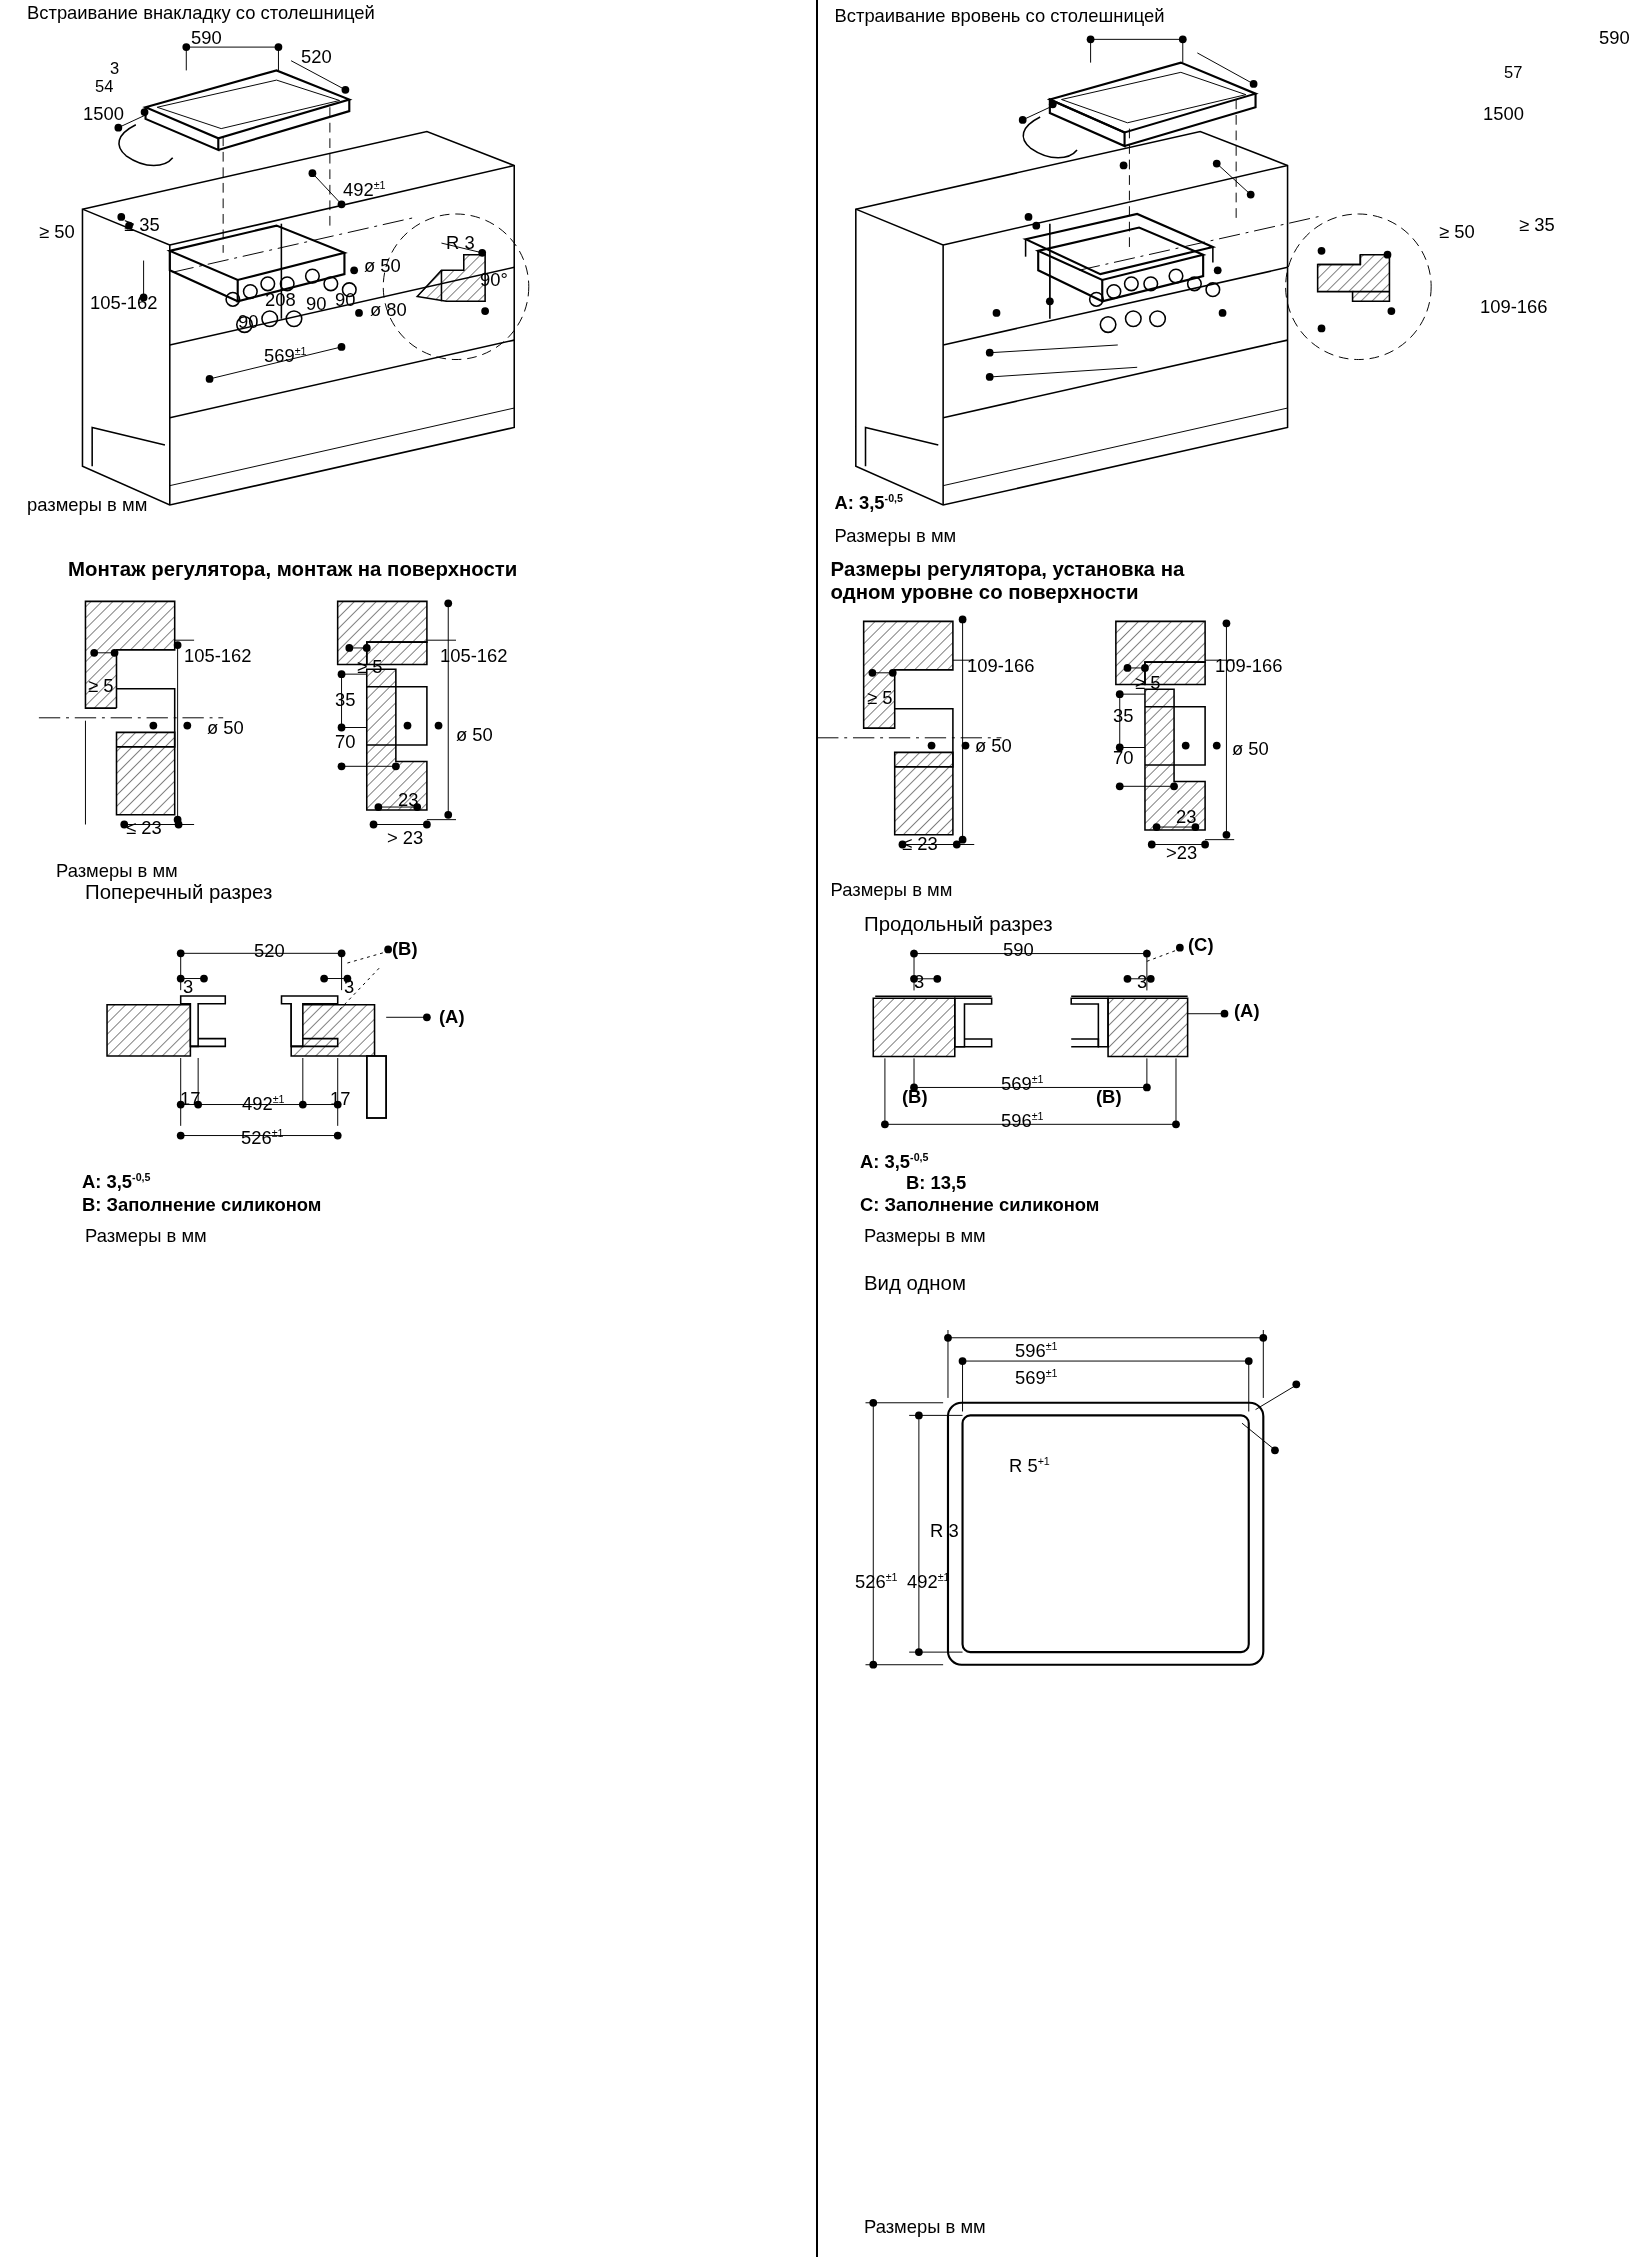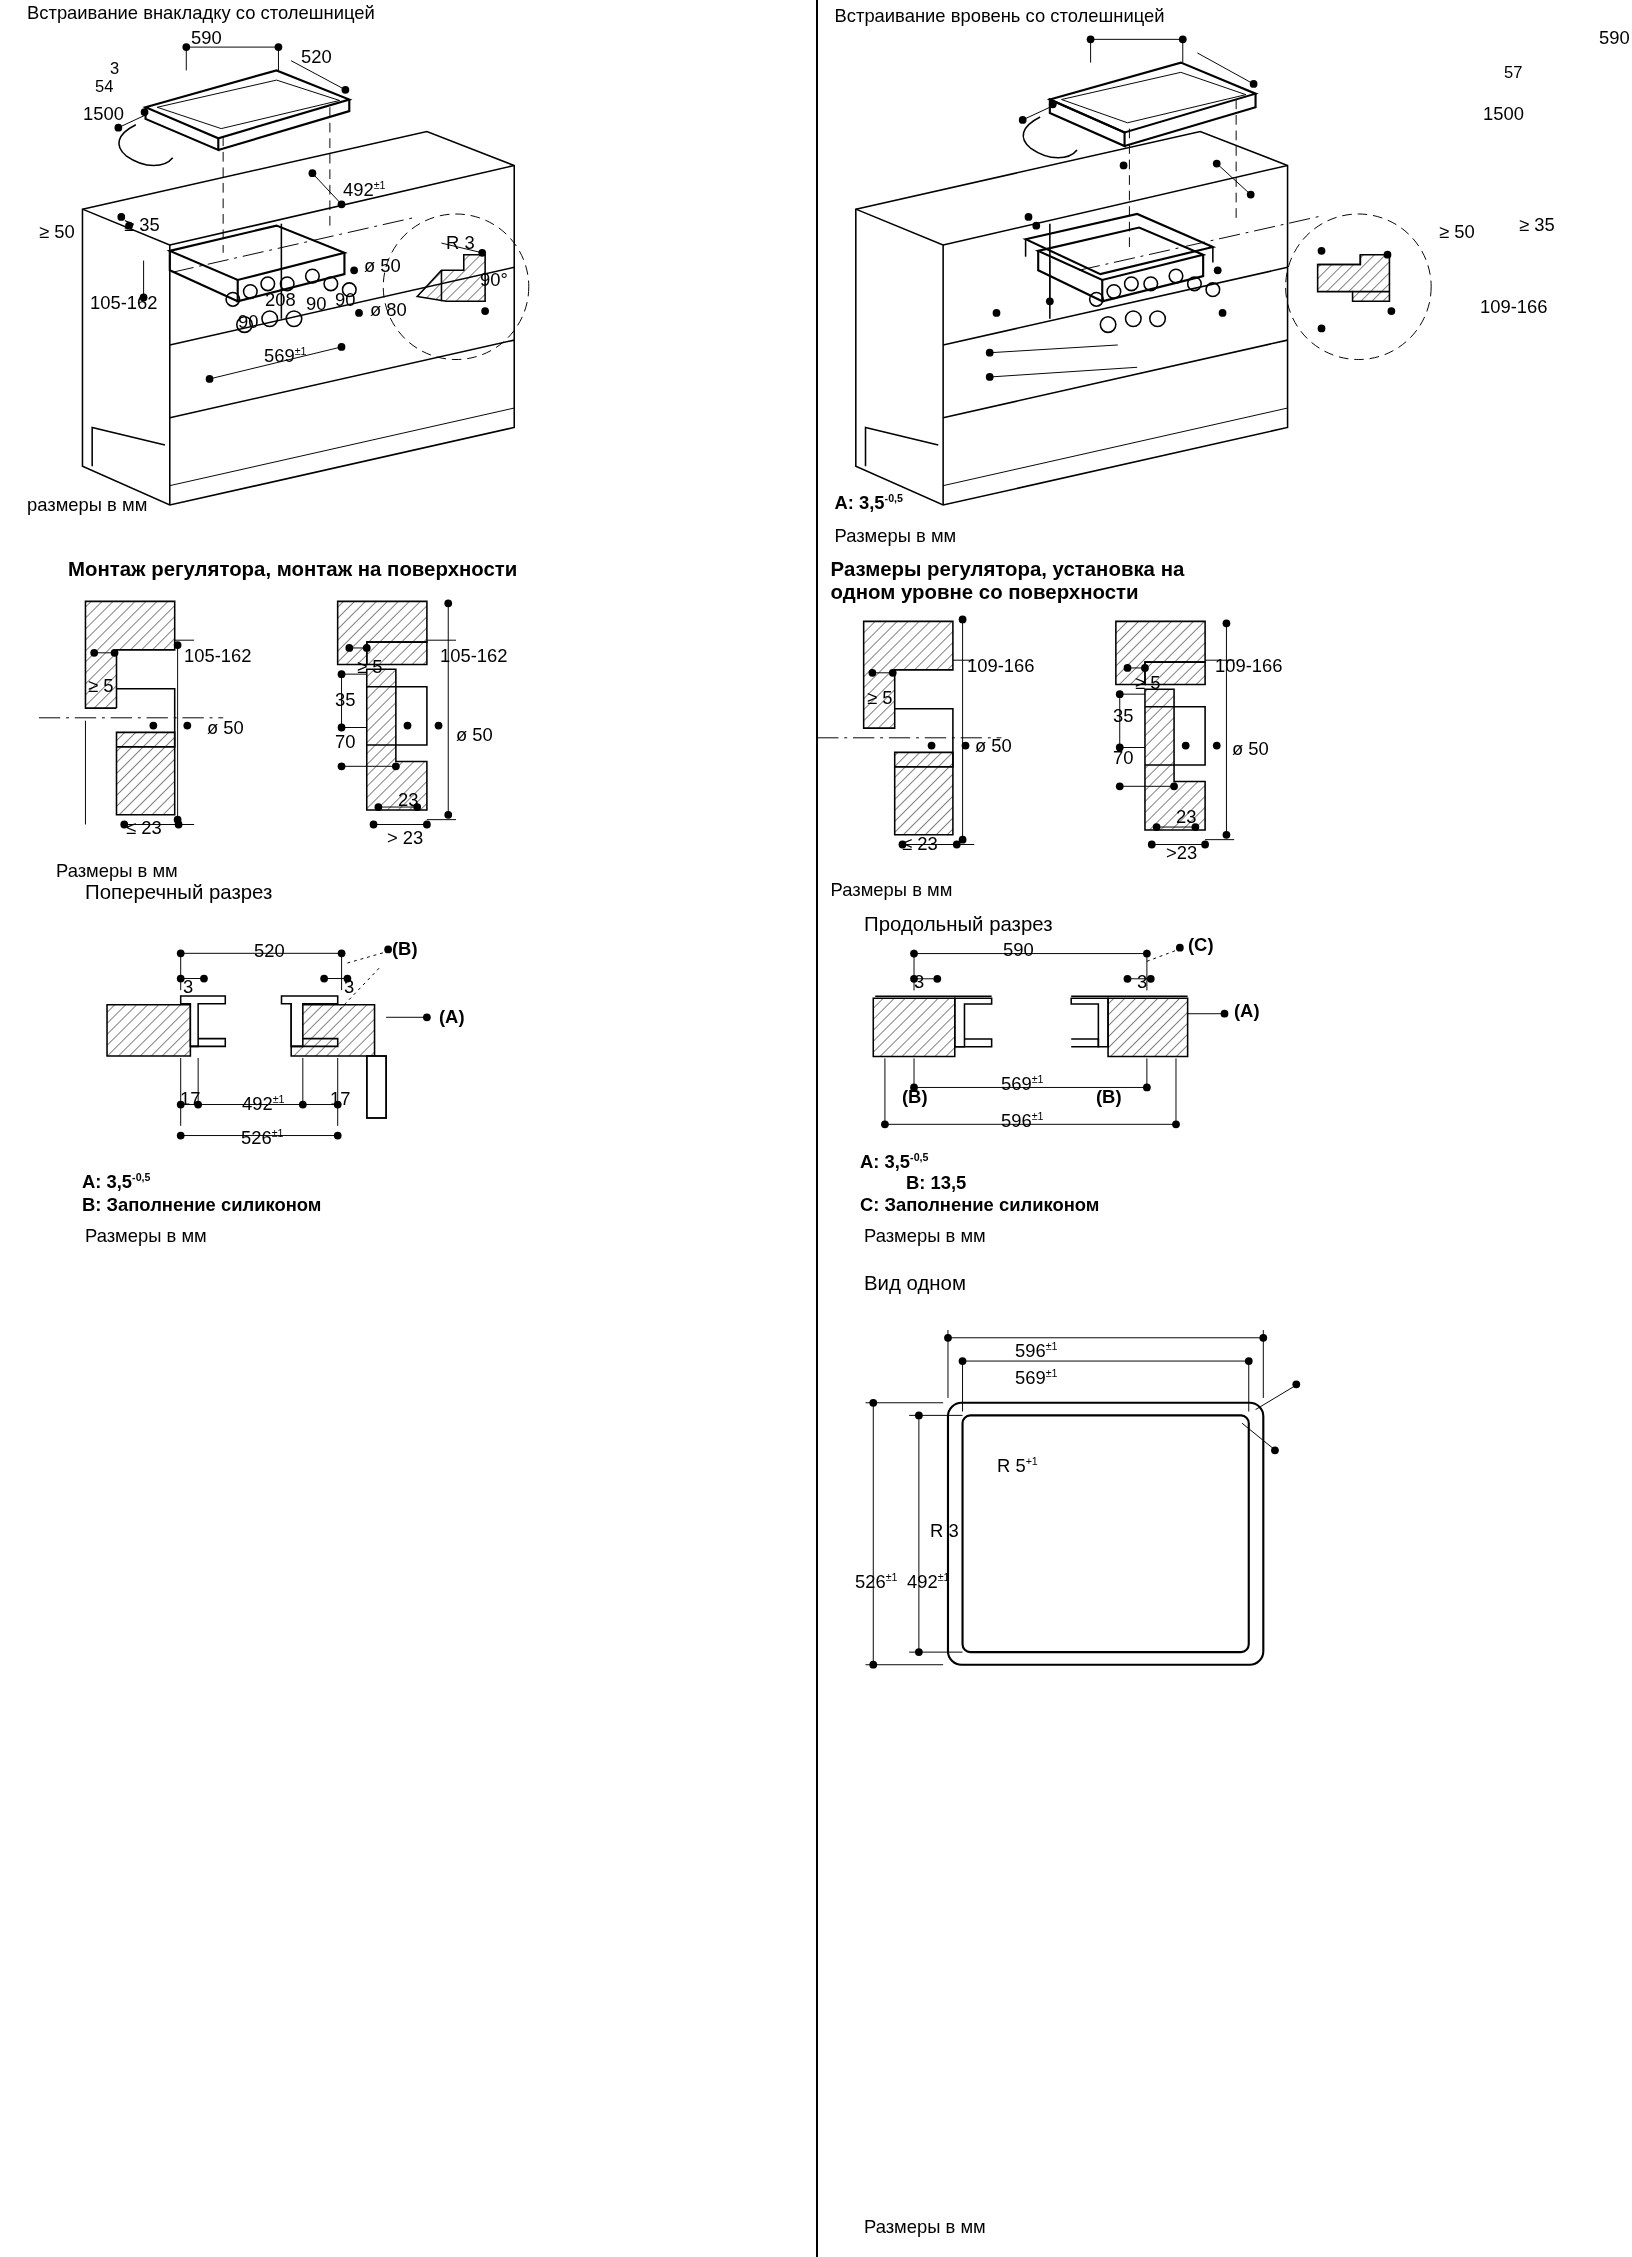--- a/index.html
+++ b/index.html
@@ -524,21 +524,21 @@
       <circle class="dot" cx="105" cy="372" r="4"></circle>
 
       <path class="thin" d="M452 122 L492 98"></path>
       <circle class="dot" cx="494" cy="96" r="4"></circle>
       <path class="thin" d="M438 136 L470 162"></path>
       <circle class="dot" cx="472" cy="164" r="4"></circle>
     </svg>
 
     <div class="lbl" style="left:198px;top:1339px;">596<span class="sup">±1</span></div>
     <div class="lbl" style="left:198px;top:1366px;">569<span class="sup">±1</span></div>
-    <div class="lbl" style="left:180px;top:1454px;">R 5<span class="sup">+1</span></div>
+    <div class="lbl" style="left:192px;top:1454px;">R 5<span class="sup">+1</span></div>
     <div class="lbl" style="left:113px;top:1519px;">R 3</div>
     <div class="lbl" style="left:38px;top:1570px;">526<span class="sup">±1</span></div>
     <div class="lbl" style="left:90px;top:1570px;">492<span class="sup">±1</span></div>
 
     <div class="lbl" style="left:47px;top:2215px;">Размеры в мм</div>
   </div>
 
   <div class="lbl" style="left:1645px;top:0;"></div>
 
 </div>

